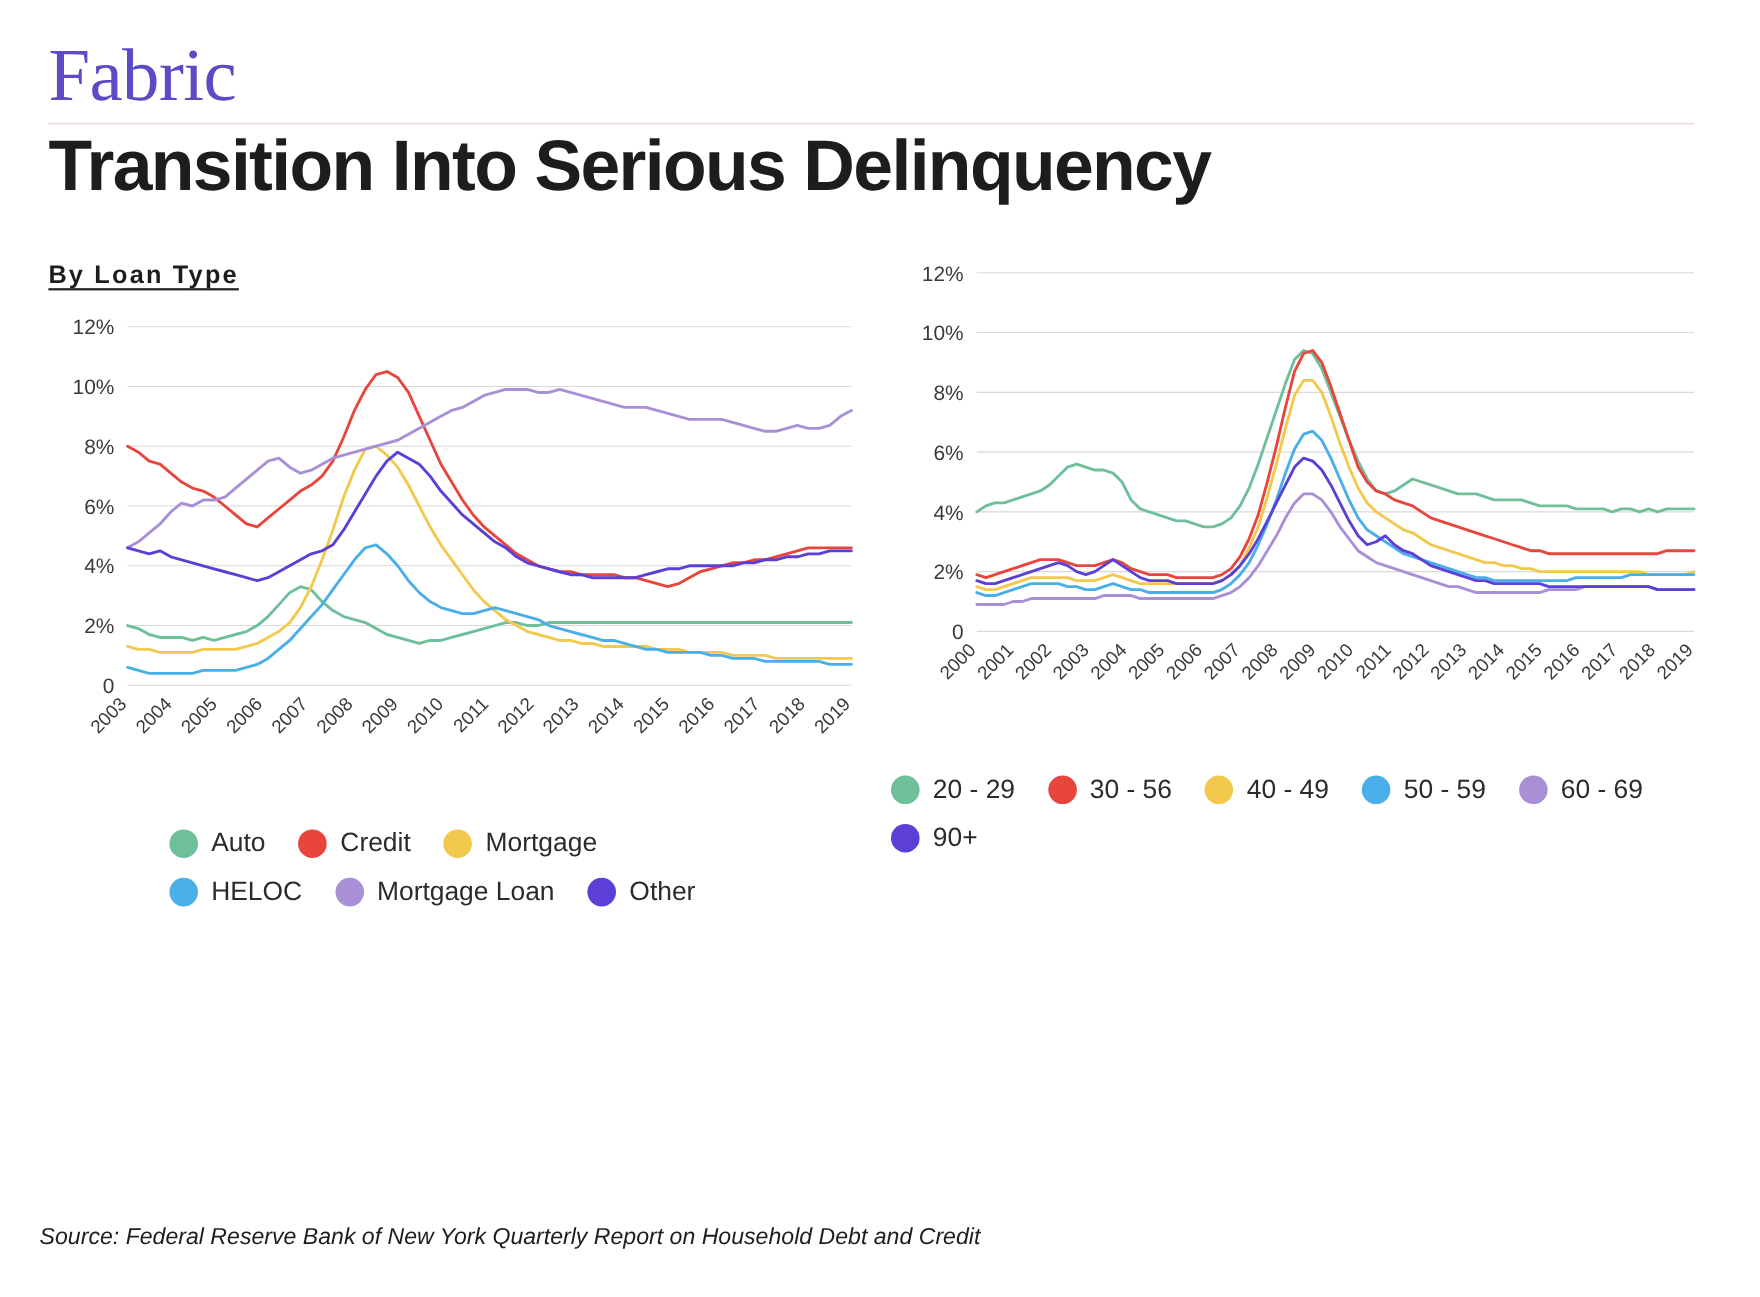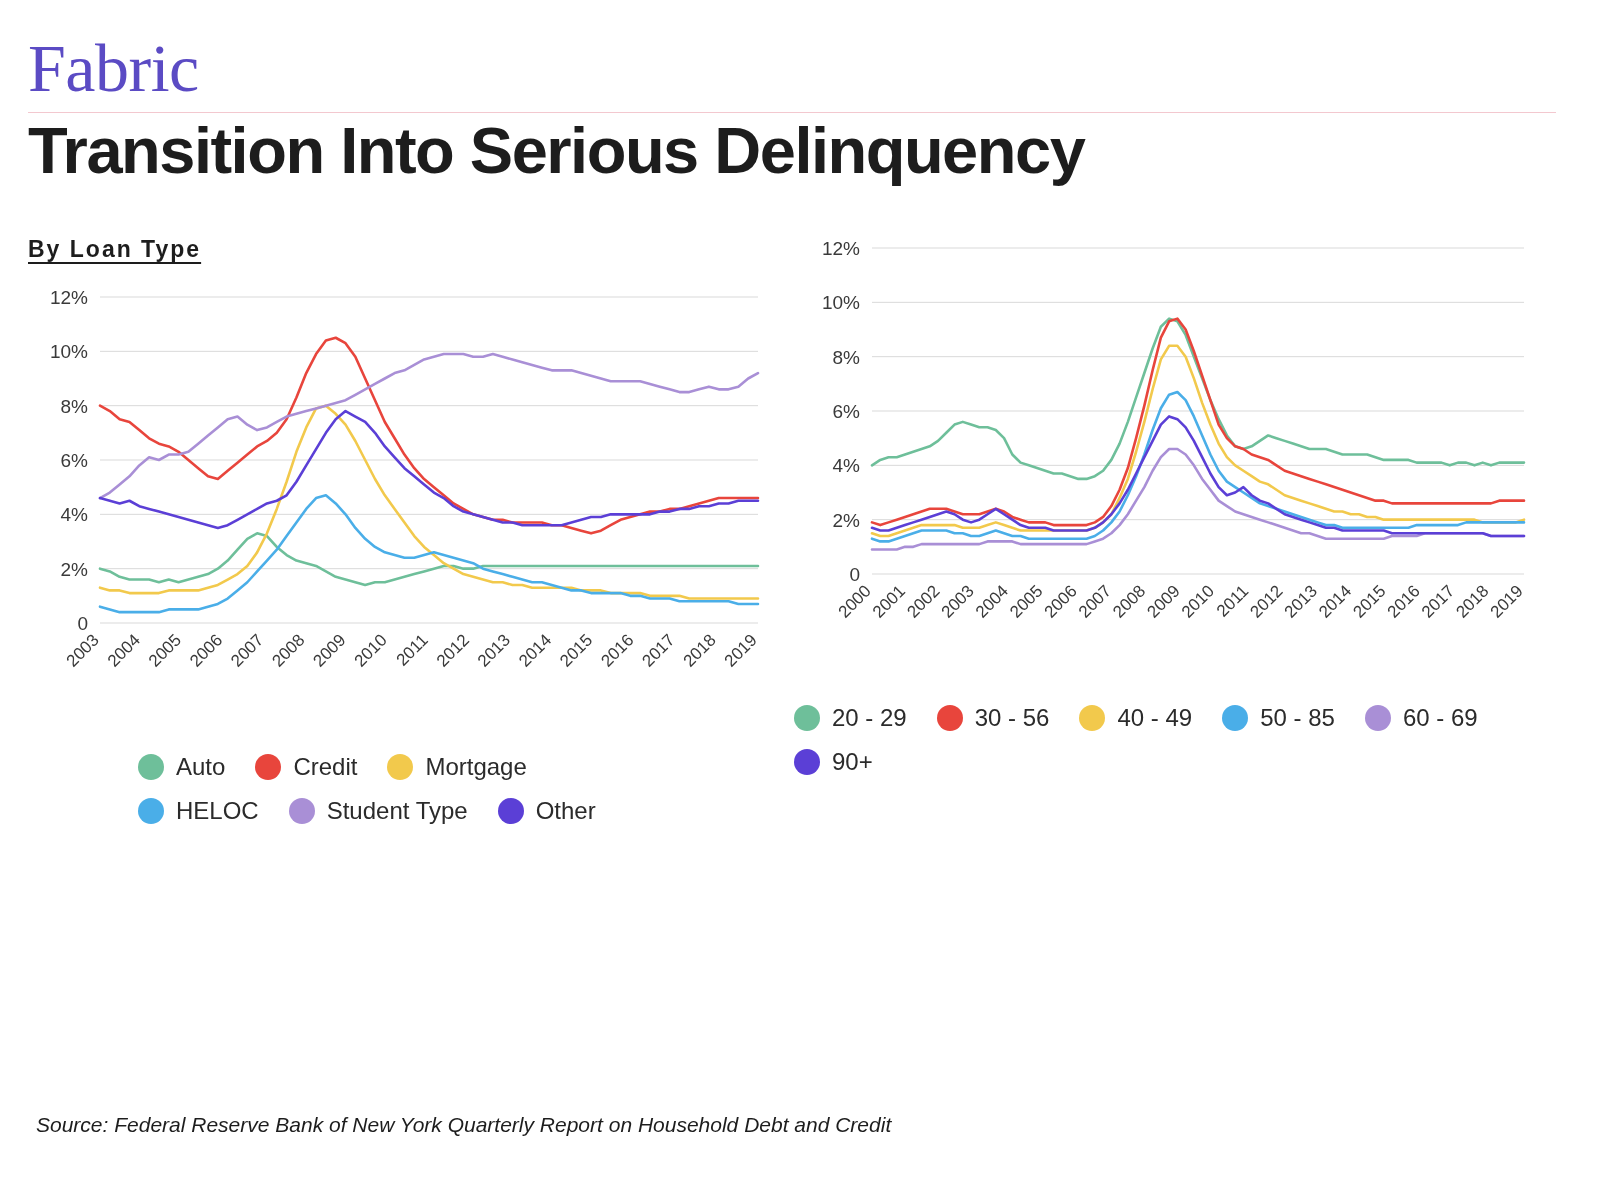--- a/index.html
+++ b/index.html
@@ -13,21 +13,21 @@
     font-family: "Liberation Sans", sans-serif;
     color: #1e1e1e;
     position: relative;
     overflow: hidden;
   }
   .page {
     position: relative;
     width: 1584px;
     height: 1179px;
     box-sizing: border-box;
-    padding: 0 28px;
+    padding: 0 44px;
   }
   
   .brand-bar {
     position: relative;
     padding-top: 34px;
     padding-bottom: 10px;
     border-bottom: 1.5px solid #f3c8cf;
   }
   .brand {
     font-family: "Liberation Serif", serif;
@@ -177,21 +177,21 @@
           <div class="legend-item">
             <span class="dot" style="background: rgb(242, 201, 76);"></span>
             <span>Mortgage</span>
           </div>
           <div class="legend-item">
             <span class="dot" style="background: rgb(74, 174, 232);"></span>
             <span>HELOC</span>
           </div>
           <div class="legend-item">
             <span class="dot" style="background: rgb(169, 143, 214);"></span>
-            <span>Student Type</span>
+            <span>Mortgage Loan</span>
           </div>
           <div class="legend-item">
             <span class="dot" style="background: rgb(91, 63, 214);"></span>
             <span>Other</span>
           </div>
         </div>
     </div>
 
     <div class="panel">
       <div class="plot-wrap">
@@ -246,21 +246,21 @@
           <div class="legend-item">
             <span class="dot" style="background: rgb(232, 69, 60);"></span>
             <span>30 - 56</span>
           </div>
           <div class="legend-item">
             <span class="dot" style="background: rgb(242, 201, 76);"></span>
             <span>40 - 49</span>
           </div>
           <div class="legend-item">
             <span class="dot" style="background: rgb(74, 174, 232);"></span>
-            <span>50 - 85</span>
+            <span>50 - 59</span>
           </div>
           <div class="legend-item">
             <span class="dot" style="background: rgb(169, 143, 214);"></span>
             <span>60 - 69</span>
           </div>
           <div class="legend-item">
             <span class="dot" style="background: rgb(91, 63, 214);"></span>
             <span>90+</span>
           </div>
         </div>

